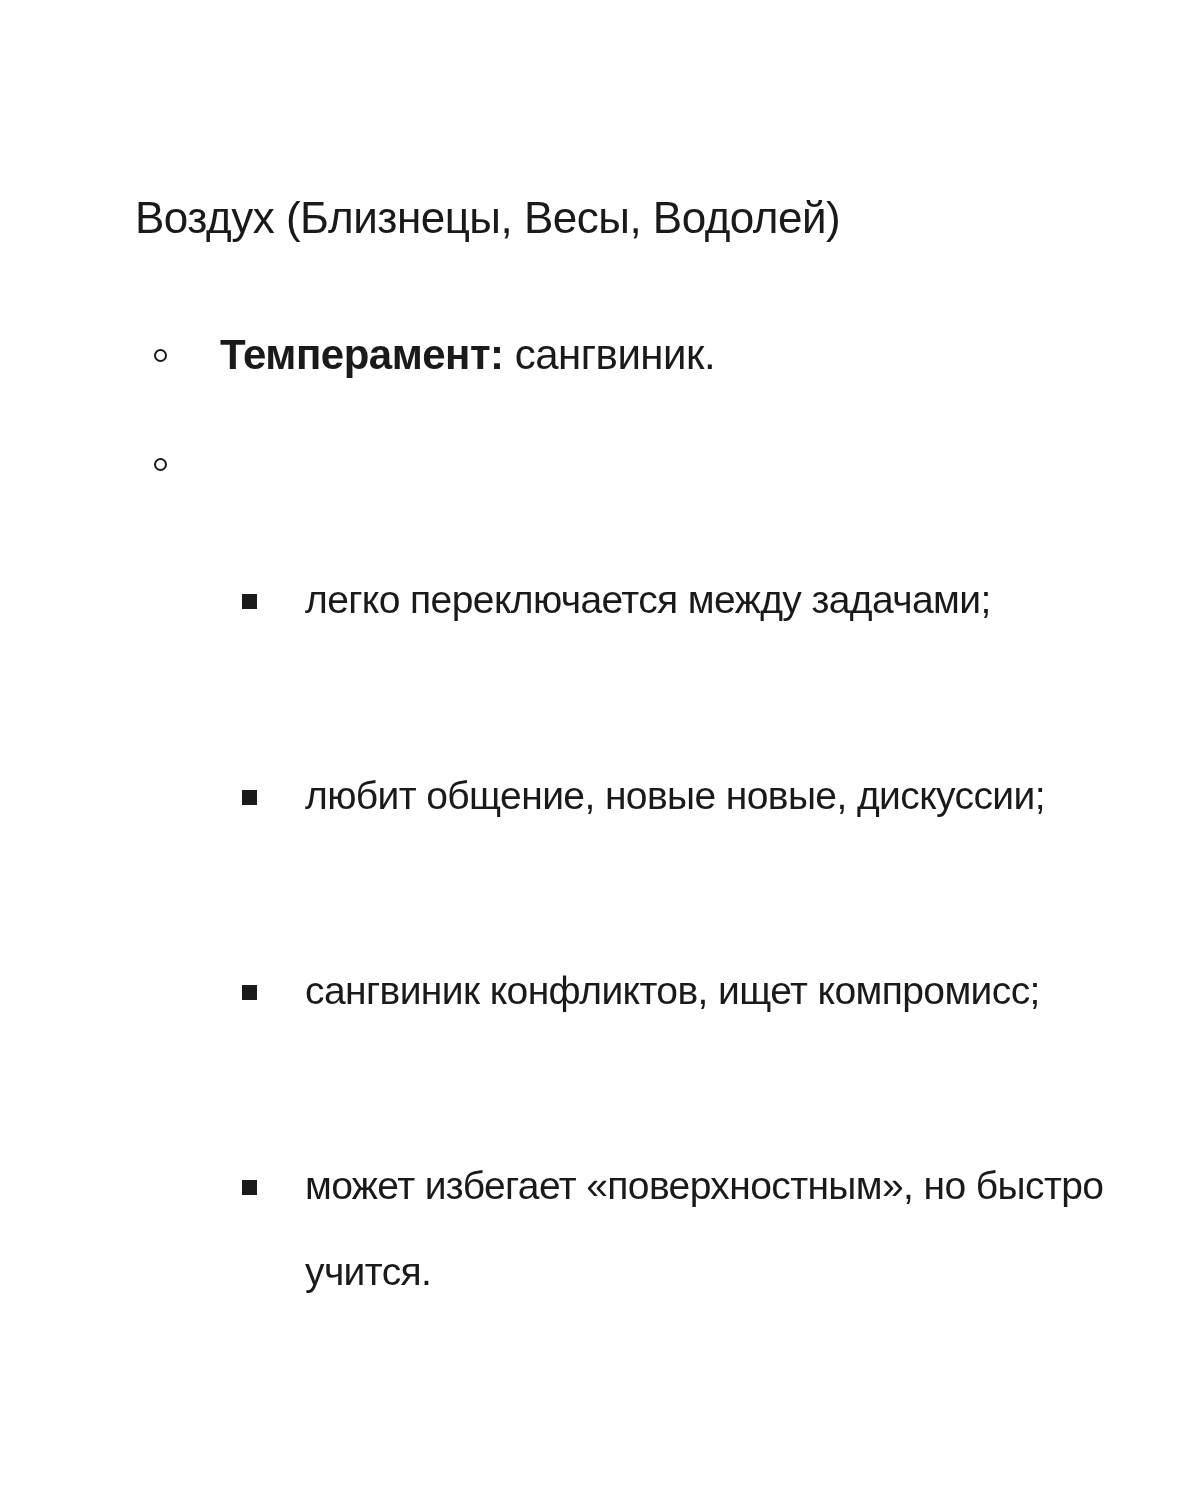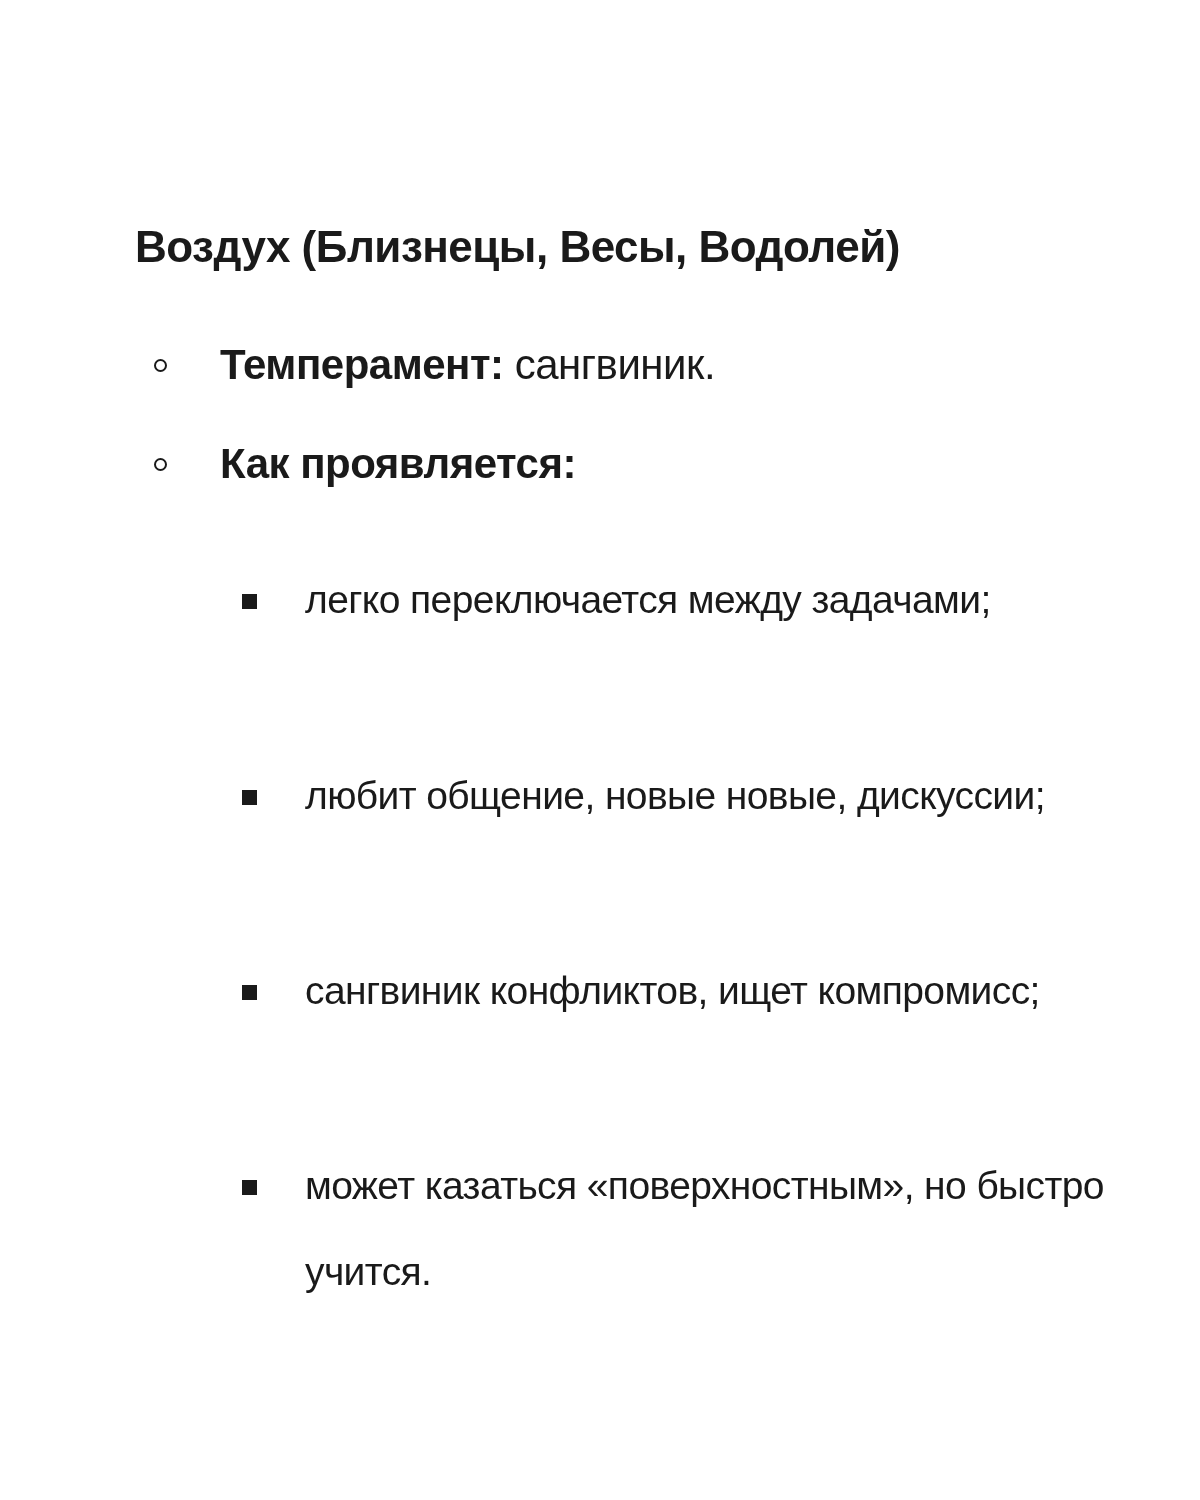--- a/index.html
+++ b/index.html
@@ -13,25 +13,24 @@
       position: relative;
       overflow: hidden;
       font-family: "Liberation Sans", "DejaVu Sans", sans-serif;
       color: #1a1a1a;
     }
     .heading {
       position: absolute;
       left: 135px;
       top: 190px;
       font-size: 44px;
-      font-weight: bold;
+      font-weight: normal;
       letter-spacing: -0.5px;
       white-space: nowrap;
       line-height: 56px;
-      margin-top: 29px;
     }
     .lvl1 {
       position: absolute;
       left: 0;
       width: 1200px;
       height: 60px;
     }
     .lvl1 .circle {
       position: absolute;
       left: 154px;
@@ -78,43 +77,42 @@
       letter-spacing: -0.6px;
     }
   </style>
 </head>
 <body>
 
 <div>
 
   <div class="heading">Воздух (Близнецы, Весы, Водолей)</div>
 
-  <div class="lvl1" style="top:335px;">
+  <div class="lvl1" style="top:325px;">
     <span class="circle"></span>
     <span class="text"><b>Темперамент:</b><span> сангвиник.</span></span>
   </div>
 
   <div class="lvl1" style="top:434px;">
     <span class="circle"></span>
-    <span class="text"><b>Как проявляется:</b><span></span></span>
   </div>
 
   <div class="lvl2" style="top:570px;">
     <span class="square"></span>
     <div class="text">легко переключается между задачами;</div>
   </div>
 
   <div class="lvl2" style="top:766px;">
     <span class="square"></span>
     <div class="text">любит общение, новые новые, дискуссии;</div>
   </div>
 
   <div class="lvl2" style="top:961px;">
     <span class="square"></span>
     <div class="text">сангвиник конфликтов, ищет компромисс;</div>
   </div>
 
   <div class="lvl2" style="top:1156px;">
     <span class="square"></span>
-    <div class="text">может казаться «поверхностным», но быстро учится.</div>
+    <div class="text">может избегает «поверхностным», но быстро учится.</div>
   </div>
 
 </div>
 
 </body></html>

